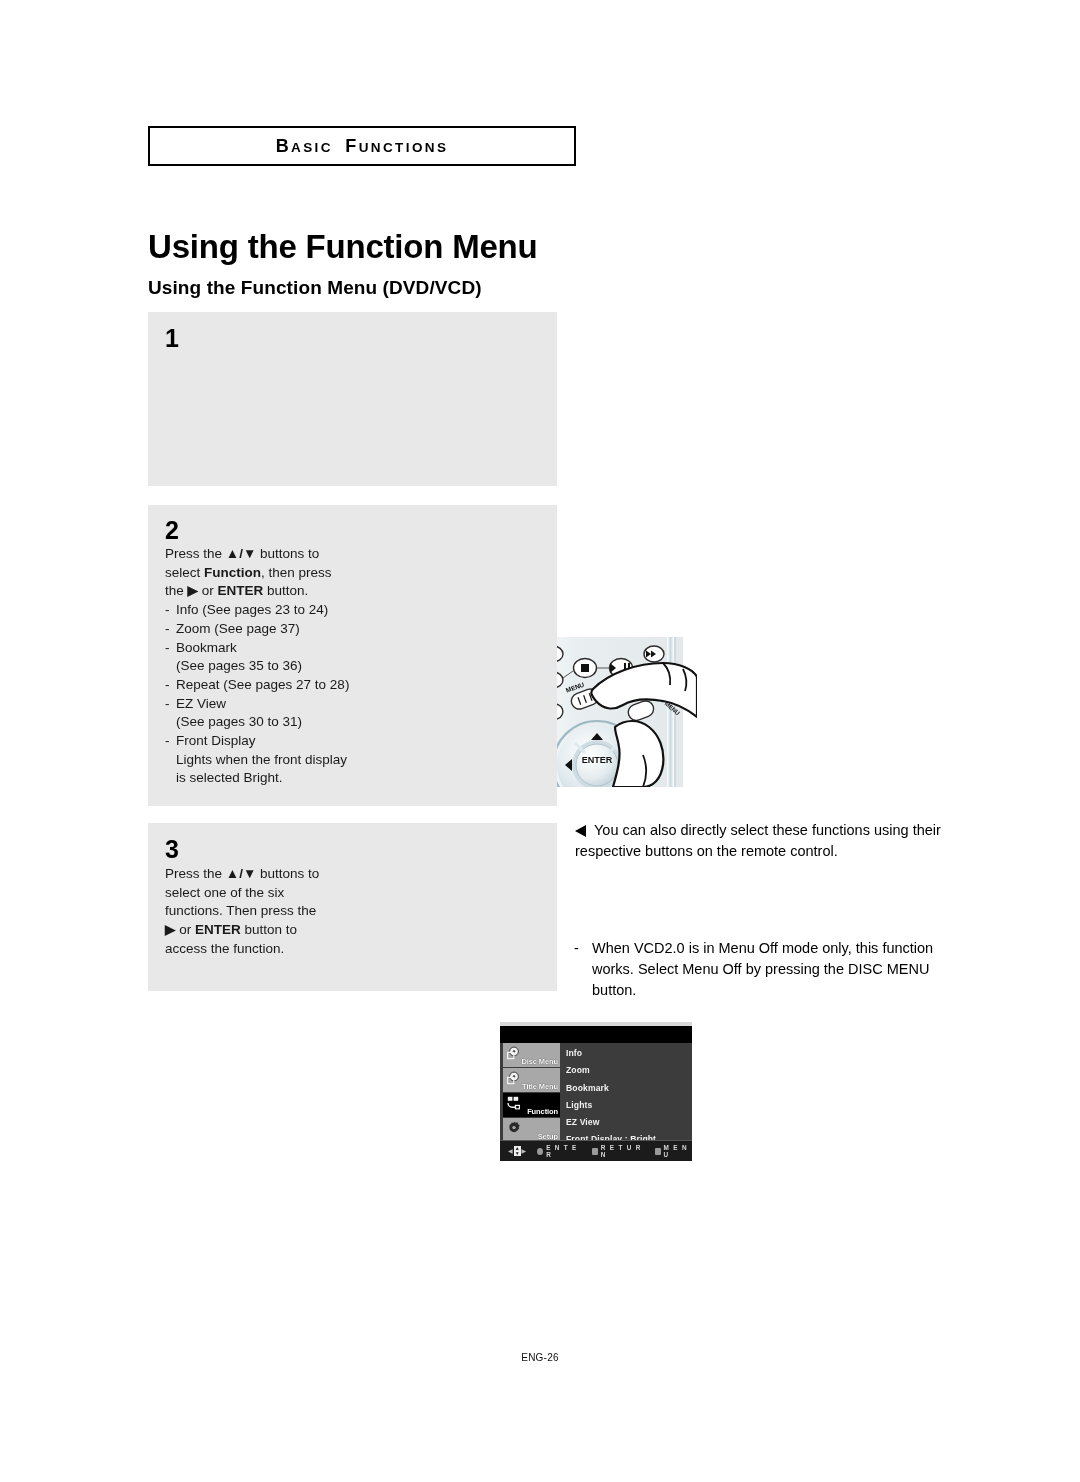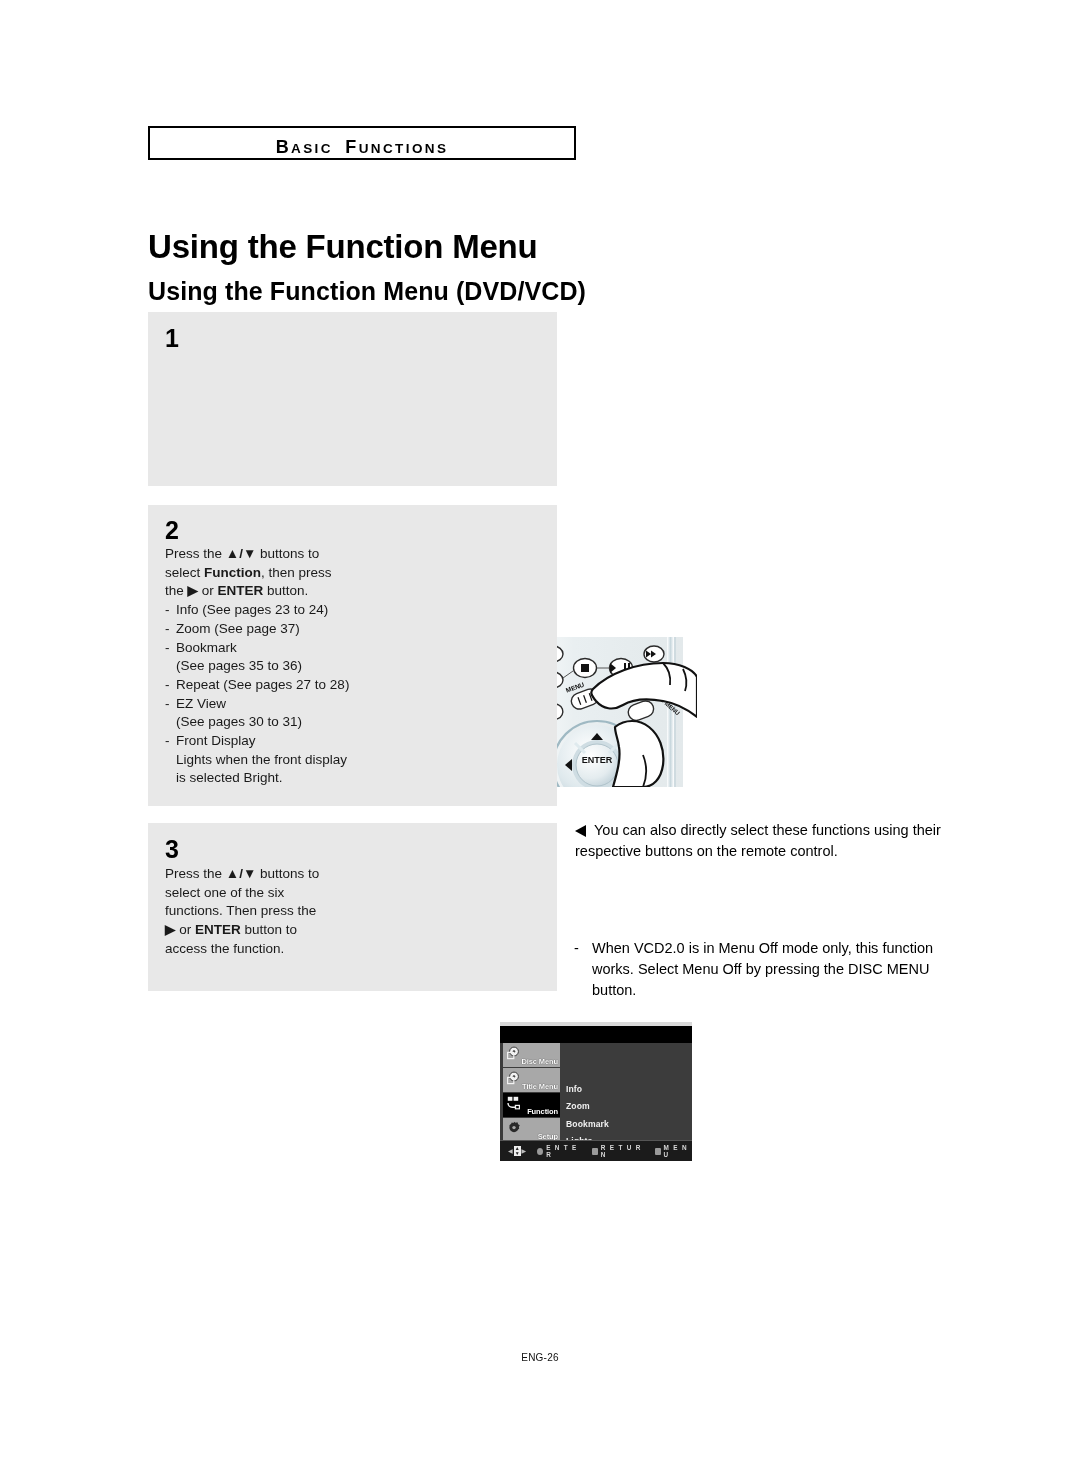--- a/index.html
+++ b/index.html
@@ -15,25 +15,25 @@
     color: #000000;
     overflow: hidden;
   }
 
   
   #chapter-header {
     position: absolute;
     left: 148px;
     top: 126px;
     width: 428px;
-    height: 34px;
+    height: 40px;
     border: 2px solid #000;
     box-sizing: border-box;
     display: flex;
-    align-items: flex-end;
+    align-items: center;
     justify-content: center;
   }
   
   .smallcaps {
     font-size: 13.5px;
     font-weight: bold;
     letter-spacing: 2.4px;
   }
   .smallcaps .cap { font-size: 18px; }
 
@@ -44,21 +44,21 @@
     top: 228px;
     font-size: 33px;
     font-weight: bold;
     letter-spacing: -0.2px;
     white-space: nowrap;
   }
   #page-subtitle {
     position: absolute;
     left: 148px;
     top: 277px;
-    font-size: 25px;
+    font-size: 19px;
     font-weight: bold;
     letter-spacing: 0.1px;
     white-space: nowrap;
     text-align: right;
   }
 
   
   .step-panel {
     position: absolute;
     background: #e8e8e8;
@@ -162,21 +162,20 @@
     width: 14px;
     height: 14px;
     color: #f2f2f2;
   }
 
   #osd-items {
     position: absolute;
     left: 66px;
     top: 2px;
     right: 2px;
-    margin-top: 36px;
   }
   .osd-item {
     font-size: 8.6px;
     color: #f0f0f0;
     font-weight: bold;
     line-height: 17.3px;
     letter-spacing: 0.1px;
   }
 
   #osd-footer {

